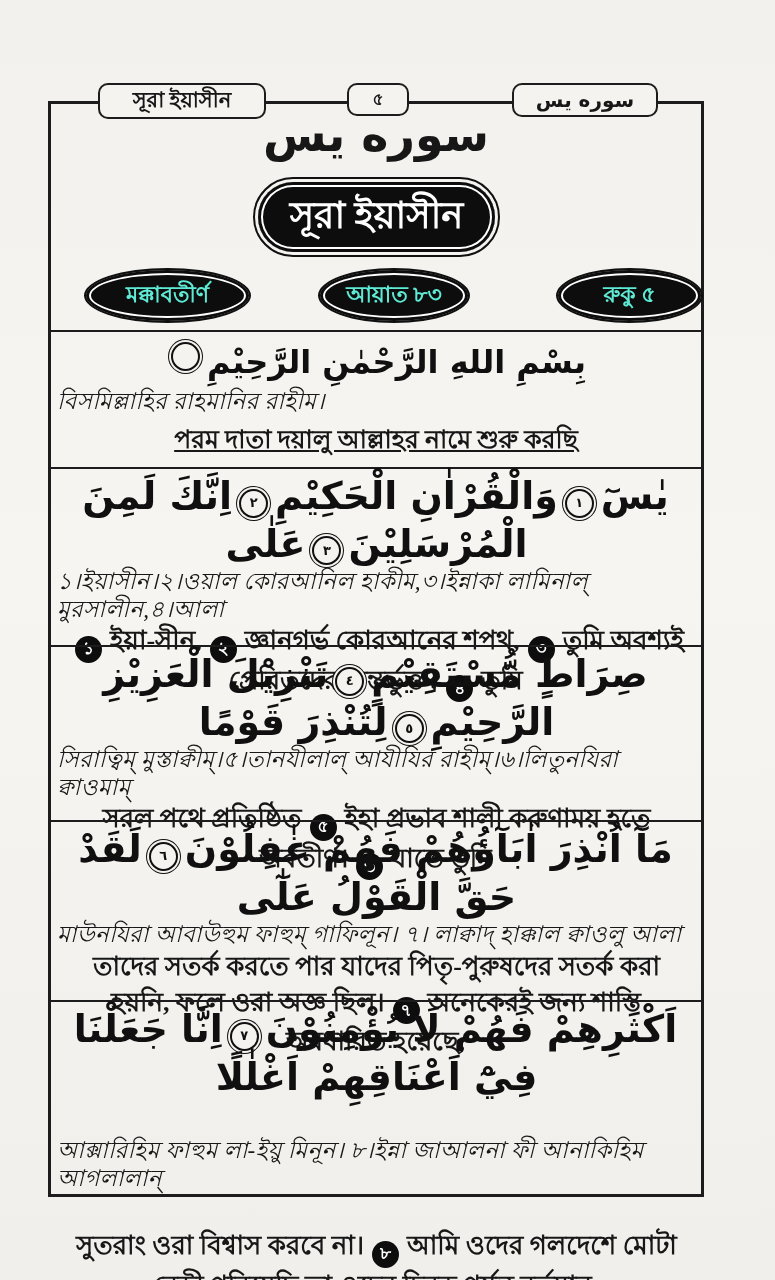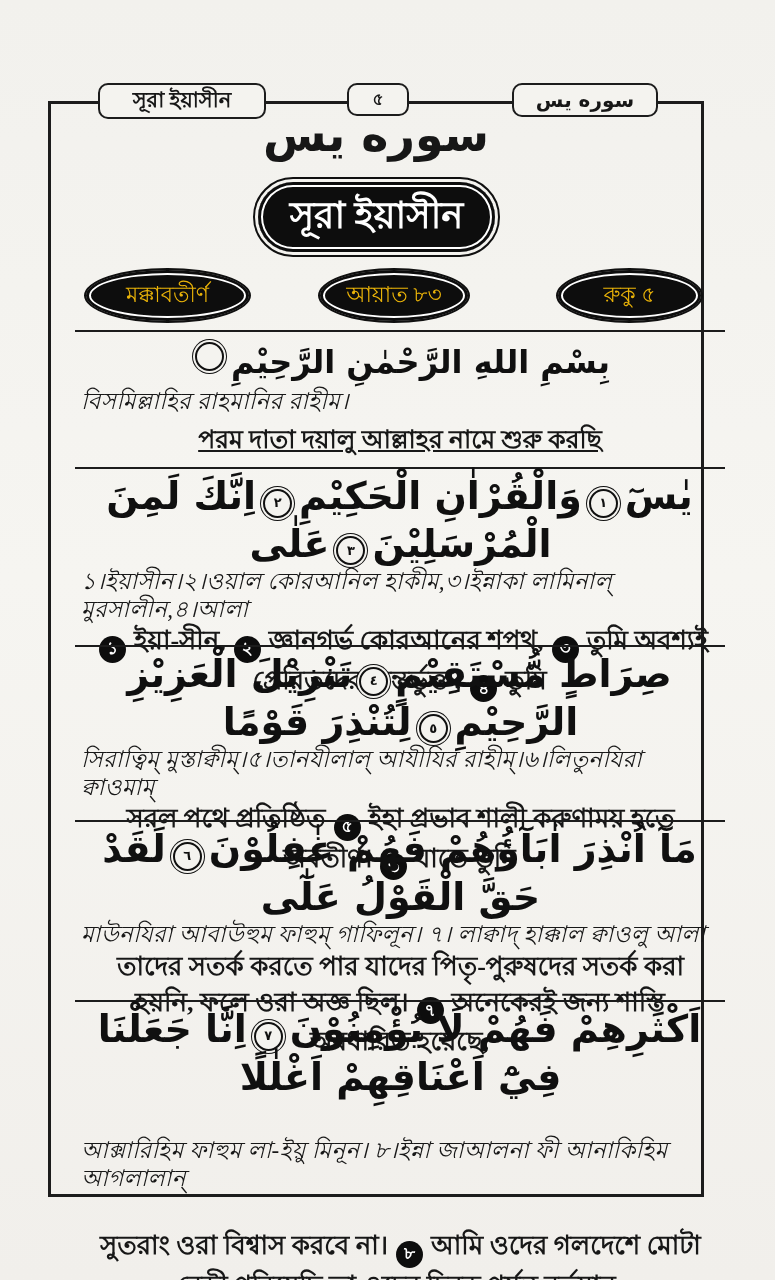--- a/index.html
+++ b/index.html
@@ -39,36 +39,35 @@
   }
   .title-inner{
     width:100%;height:100%;background:#0d0d0d;border-radius:38px;
     display:flex;align-items:center;justify-content:center;
     color:#ffffff;font-size:37px;font-weight:bold;
     box-shadow:inset 0 0 0 3px #0d0d0d, inset 0 0 0 5px #ffffff;
   }
   
   .badge{
     position:absolute;top:268px;height:55px;border-radius:50%;
-    background:#0d0d0d;color:#eab308;border:2px solid #101010;
+    background:#0d0d0d;color:#5eead4;border:2px solid #101010;
     display:flex;align-items:center;justify-content:center;
-    font-weight:normal;font-size:22px;box-sizing:border-box;
+    font-weight:bold;font-size:22px;box-sizing:border-box;
     box-shadow:inset 0 0 0 3px #0d0d0d, inset 0 0 0 5px #ffffff;
     z-index:2;
   }
   .badge.origin{left:84px;width:167px;}
   .badge.ayat{left:318px;width:152px;}
   .badge.ruku{left:556px;width:147px;}
   
   .block{
     position:absolute;left:51px;width:650px;box-sizing:border-box;
     border-top:2px solid #1c1c1c;
     display:flex;flex-direction:column;align-items:center;justify-content:space-evenly;
     padding:4px 6px;
-    margin-left:24px;
   }
   .block.bismillah{top:330px;height:137px;}
   .block.s1{top:467px;height:178px;}
   .block.s2{top:645px;height:175px;}
   .block.s3{top:820px;height:180px;}
   .block.s4{top:1000px;height:194px;border-bottom:none;gap:36px;}
   .arabic-line{
     direction:rtl;text-align:center;width:100%;
     font-family:"DejaVu Sans",sans-serif;font-weight:bold;color:#101010;
     font-size:38px;line-height:1.25;

